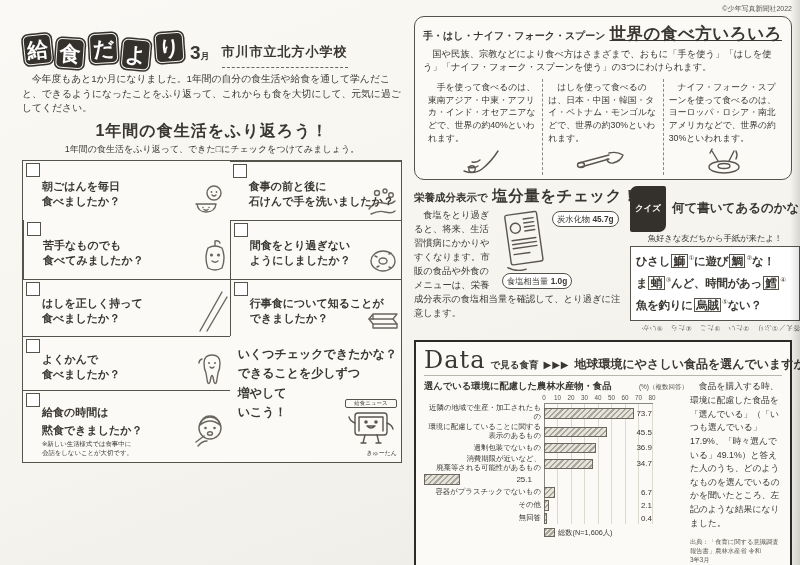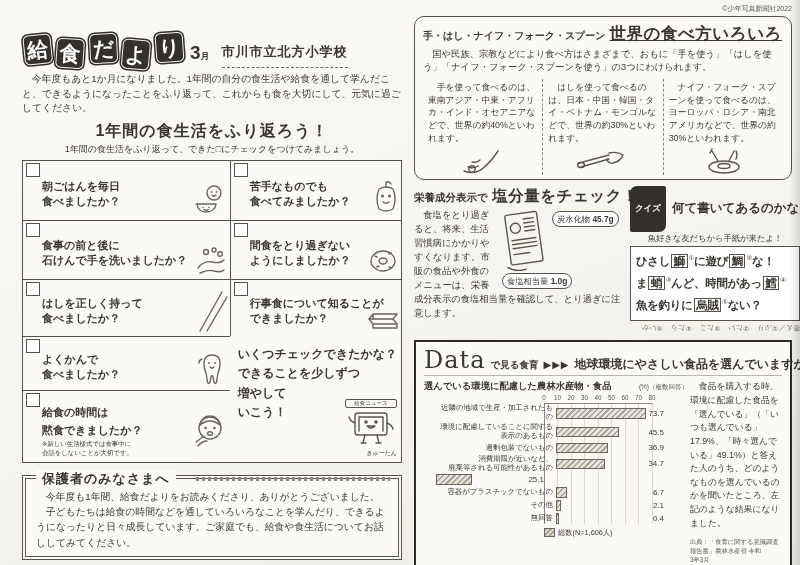--- a/index.html
+++ b/index.html
@@ -91,21 +91,21 @@
   .chart{flex:1;min-width:0;}
   .chart-headrow{display:flex;justify-content:space-between;align-items:baseline;}
   .chart-title{font-size:9.3px;font-weight:bold;}
   .chart-unit{font-size:6.5px;color:#56534c;}
   .chart-body{position:relative;margin-top:1px;}
   .ticks{position:relative;height:9px;margin-left:120px;width:108px;font-size:6.3px;color:#56534c;}
   .ticks span{position:absolute;transform:translateX(-50%);top:0;}
   .gridlines{position:absolute;left:120px;width:108px;top:9px;bottom:14px;z-index:0;
      border-left:1px solid #8a8780;border-top:1px solid #8a8780;
      background:repeating-linear-gradient(to right,transparent 0,transparent 12.2px,#ddd9cf 12.2px,#ddd9cf 13.5px);}
-  .crow{display:flex;align-items:center;margin:1px 12px;position:relative;z-index:1;min-height:12px;}
+  .crow{display:flex;align-items:center;margin:1px 0;position:relative;z-index:1;min-height:12px;}
   .clabel{flex:0 0 117px;text-align:right;padding-right:3px;font-size:7.4px;line-height:1.2;}
   .bar-area{flex:0 0 108px;display:flex;align-items:center;justify-content:space-between;}
   .bar{height:8.5px;border:1px solid #6a675f;background:repeating-linear-gradient(135deg,#a9a69e 0 1.5px,#e6e3da 1.5px 4px);}
   .cval{font-size:8px;margin-left:2px;white-space:nowrap;}
   .legendrow{margin-left:120px;font-size:7.3px;display:flex;align-items:center;gap:3px;margin-top:3px;position:relative;z-index:1;}
   .swatch{display:inline-block;width:9px;height:7px;border:1px solid #6a675f;
           background:repeating-linear-gradient(135deg,#a9a69e 0 1.5px,#e6e3da 1.5px 3.5px);}
   .data-side{flex:0 0 92px;font-size:8.8px;line-height:1.55;}
   .data-source{font-size:6.3px;color:#56534c;margin-top:8px;line-height:1.4;}
   .footer-ref{font-size:7.3px;text-align:right;margin-top:4px;color:#4a473f;}
@@ -150,46 +150,46 @@
               <circle class="ink-dot" cx="28.5" cy="9" r="0.9"></circle>
             <path class="ink" d="M24,12 q2,2 4,0"></path>
             <path class="ink" d="M8,21 h20 M9,21 q1,8 9,8 q9,0 10,-8"></path>
             <circle class="ink-dot" cx="15" cy="24.5" r="0.8"></circle>
               <circle class="ink-dot" cx="21" cy="24.5" r="0.8"></circle>
             <path class="ink" d="M16,26.5 q2,1.5 4,0"></path>
           </svg>
         </span>
       </div>
 
+      <div class="cell rowN">
+        <span class="cbx"></span>
+        <span class="item-text pre">食事の前と後に
+石けんで手を洗いましたか？</span>
+        <span class="item-icon">
+          <svg width="34" height="30" viewBox="0 0 34 30">
+            <circle class="ink" cx="12" cy="6" r="2.5"></circle>
+              <circle class="ink" cx="20" cy="4" r="2"></circle>
+              <circle class="ink" cx="26" cy="8" r="2.3"></circle>
+            <path class="ink" d="M4,22 q6,-8 14,-6 q8,2 12,-2"></path>
+            <path class="ink" d="M6,27 q8,-4 14,-2 q7,2 10,-1"></path>
+          </svg>
+        </span>
+      </div>
+
       <div class="cell colR">
         <span class="cbx"></span>
         <span class="item-text pre">苦手なものでも
 食べてみましたか？</span>
         <span class="item-icon">
           <svg width="26" height="38" viewBox="0 0 26 38">
             <path class="ink" d="M13,8 v-5 M13,3 q4,-1 5,2"></path>
             <path class="ink" d="M6,10 q7,-4 14,0 q4,10 0,20 q-7,4 -14,0 q-4,-10 0,-20 z"></path>
             <circle class="ink-dot" cx="9.5" cy="17" r="1.6"></circle>
               <circle class="ink-dot" cx="16.5" cy="17" r="1.6"></circle>
             <path class="ink" d="M10,23 q3,2.5 6,0"></path>
-          </svg>
-        </span>
-      </div>
-
-      <div class="cell rowN">
-        <span class="cbx"></span>
-        <span class="item-text pre">食事の前と後に
-石けんで手を洗いましたか？</span>
-        <span class="item-icon">
-          <svg width="34" height="30" viewBox="0 0 34 30">
-            <circle class="ink" cx="12" cy="6" r="2.5"></circle>
-              <circle class="ink" cx="20" cy="4" r="2"></circle>
-              <circle class="ink" cx="26" cy="8" r="2.3"></circle>
-            <path class="ink" d="M4,22 q6,-8 14,-6 q8,2 12,-2"></path>
-            <path class="ink" d="M6,27 q8,-4 14,-2 q7,2 10,-1"></path>
           </svg>
         </span>
       </div>
 
       <div class="cell colR rowN">
         <span class="cbx"></span>
         <span class="item-text pre">間食をとり過ぎない
 ようにしましたか？</span>
         <span class="item-icon">
           <svg width="32" height="30" viewBox="0 0 32 30">
@@ -273,26 +273,20 @@
             <path class="ink" d="M8,13 q2,-9 10,-9 q8,0 10,9 q-5,-4 -10,-4 q-5,0 -10,4"></path>
             <circle class="ink-dot" cx="13.5" cy="16" r="1.3"></circle>
               <circle class="ink-dot" cx="22.5" cy="16" r="1.3"></circle>
             <ellipse class="ink" cx="18" cy="21.5" rx="2.5" ry="1.8"></ellipse>
             <path class="ink" d="M6,34 q4,-5 9,-5 M4,30 l8,-6"></path>
           </svg>
         </span>
       </div>
     </div>
 
-    <div class="parents">
-      <span class="parents-heading">保護者のみなさまへ</span>
-      <span class="parents-squiggle"></span>
-      <div class="parents-body pre">　今年度も1年間、給食だよりをお読みくださり、ありがとうございました。
-　子どもたちは給食の時間などを通していろいろなことを学んだり、できるようになったりと日々成長しています。ご家庭でも、給食や食生活についてお話ししてみてください。</div>
-    </div>
   </div>
 
   <div class="page-right">
 
     <div class="copyright">©少年写真新聞社2022</div>
 
     <div class="world-box">
       <div class="world-head">
         <span class="world-kicker">手・はし・ナイフ・フォーク・スプーン</span>
         <span class="world-title">世界の食べ方いろいろ</span>

